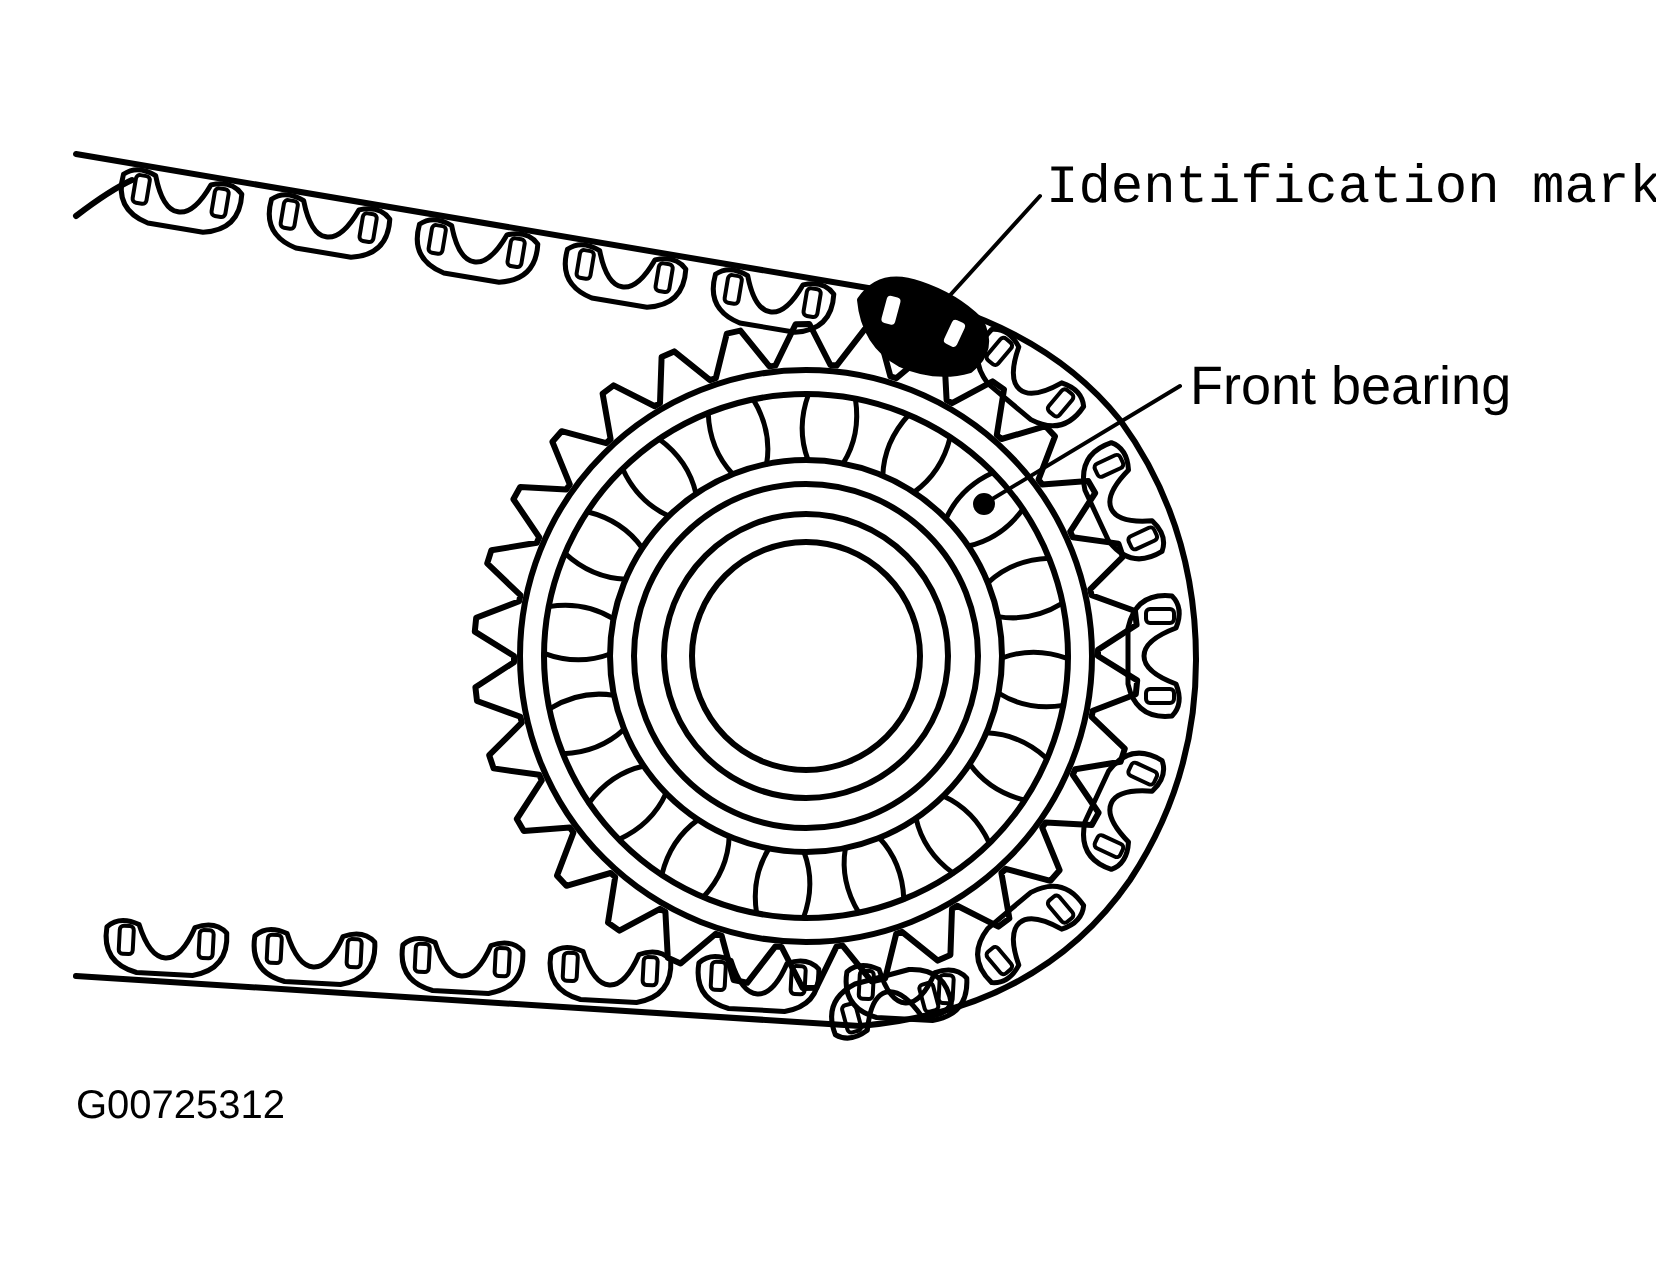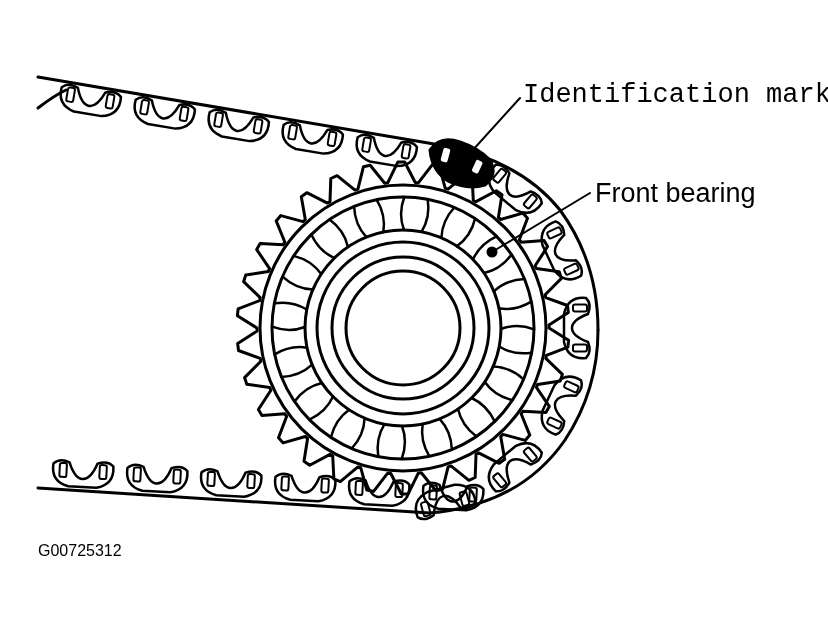--- a/index.html
+++ b/index.html
@@ -9,21 +9,21 @@
     position: absolute;
     font-family: "Liberation Sans", sans-serif;
     font-size: 27px;
     color: #000;
     white-space: nowrap;
     line-height: 1;
   }
   .figid {
     position: absolute;
     font-family: "Liberation Sans", sans-serif;
-    font-size: 16px;
+    font-size: 20px;
     color: #000;
     line-height: 1;
   }
 </style>
 </head>
 <body>
 
 <svg class="diagram" viewBox="0 0 828 637" xmlns="http://www.w3.org/2000/svg">
   <g fill="none" stroke="#000" stroke-width="3" stroke-linejoin="round" stroke-linecap="round">
 

